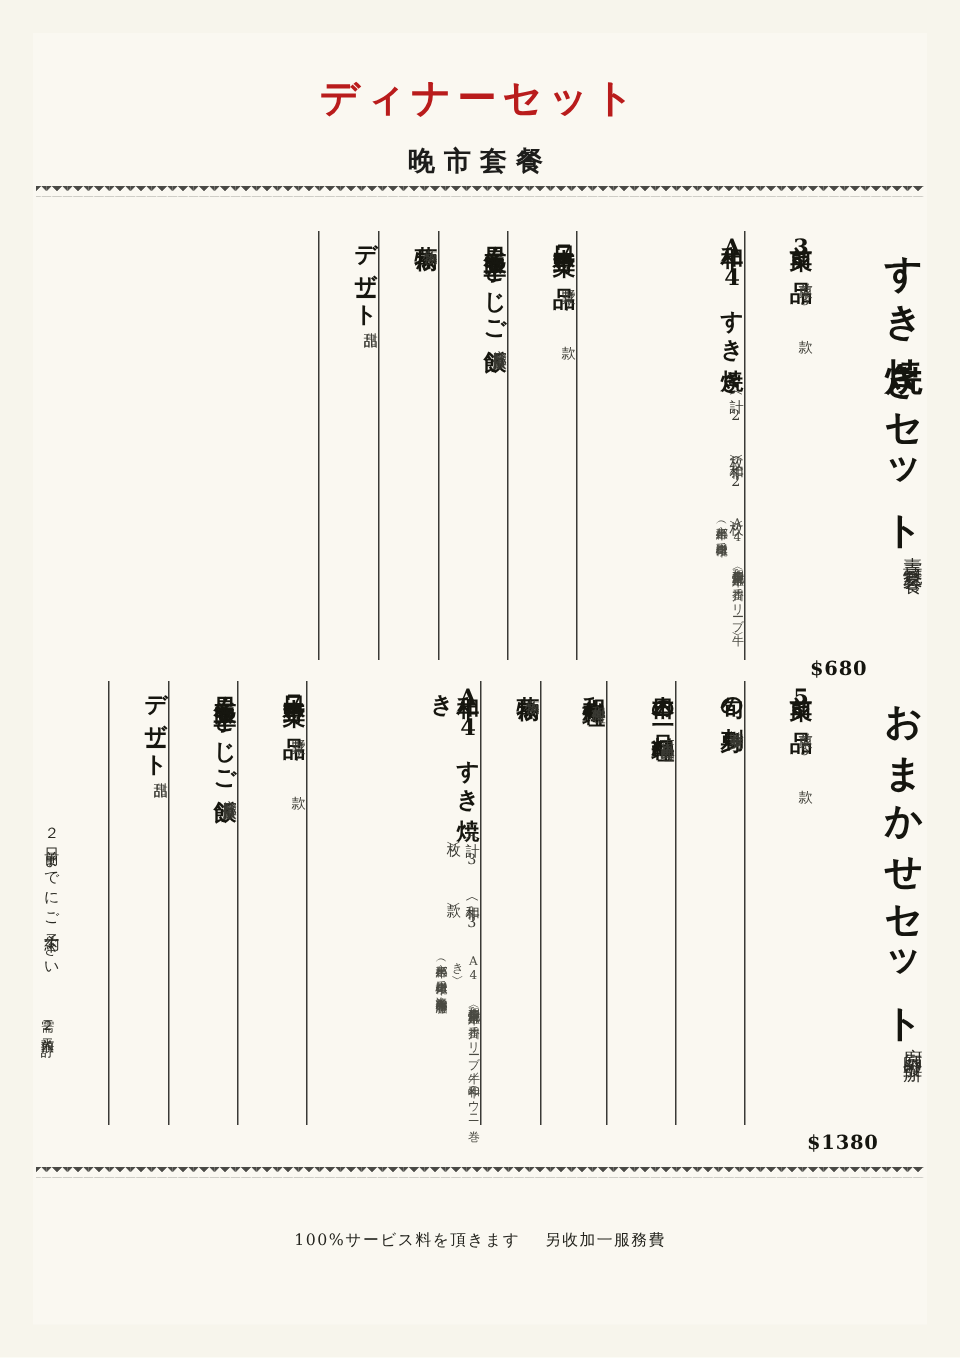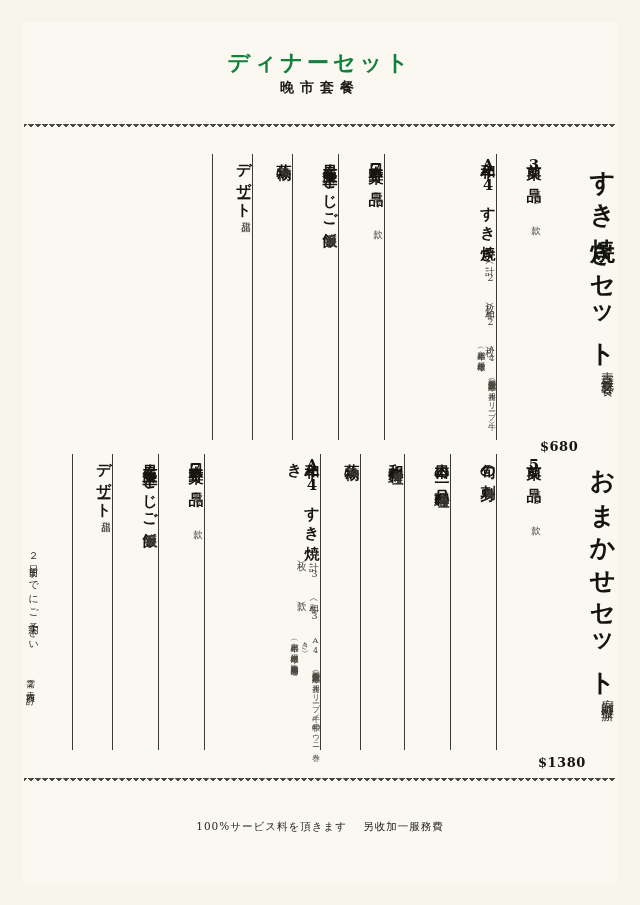--- a/index.html
+++ b/index.html
@@ -30,29 +30,29 @@
   }
   
   .header {
     position: absolute;
     top: 48px;
     left: 0;
     right: 0;
     text-align: center;
   }
   .title-ja {
-    font-size: 22px;
+    font-size: 26px;
     letter-spacing: 4px;
-    color: #15803d;
+    color: #b91c1c;
     font-weight: 700;
     font-family: Liberation Sans, sans-serif;
   }
   .title-zh {
-    margin-top: 1px;
-    font-size: 14px;
+    margin-top: 12px;
+    font-size: 18px;
     letter-spacing: 6px;
     color: #1d1d1b;
     font-weight: 600;
   }
   
   .deco-rule {
     position: absolute;
     left: 24px;
     right: 24px;
     height: 7px;

